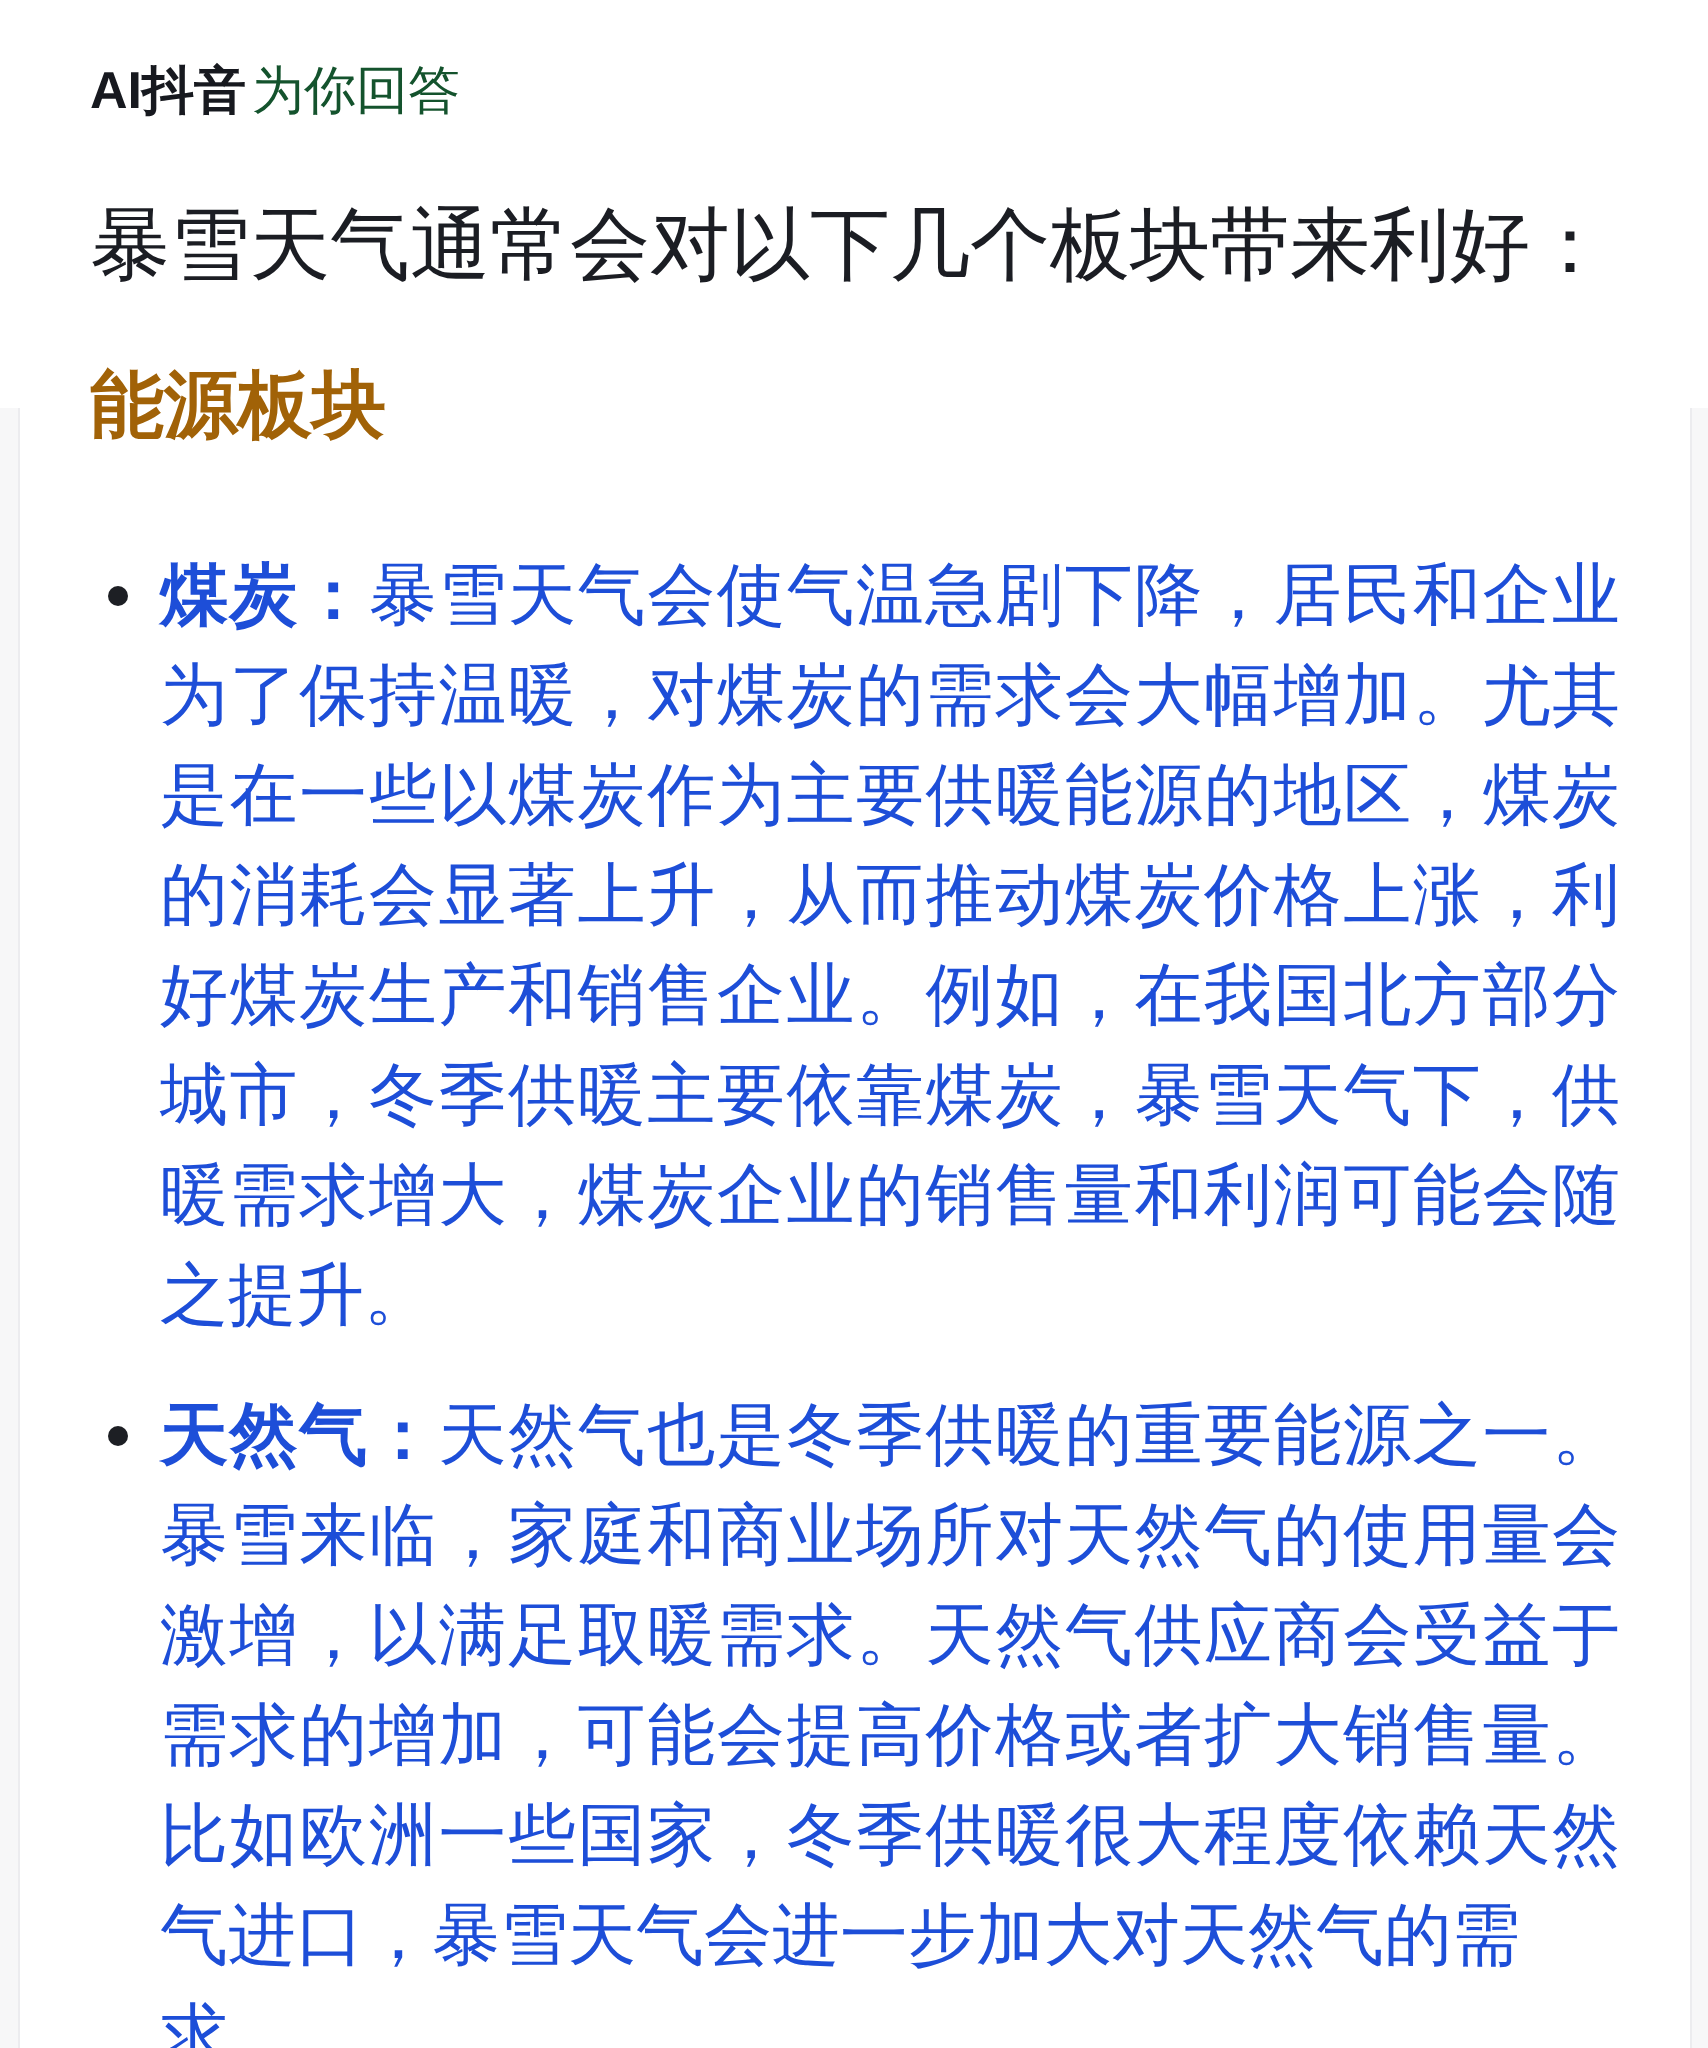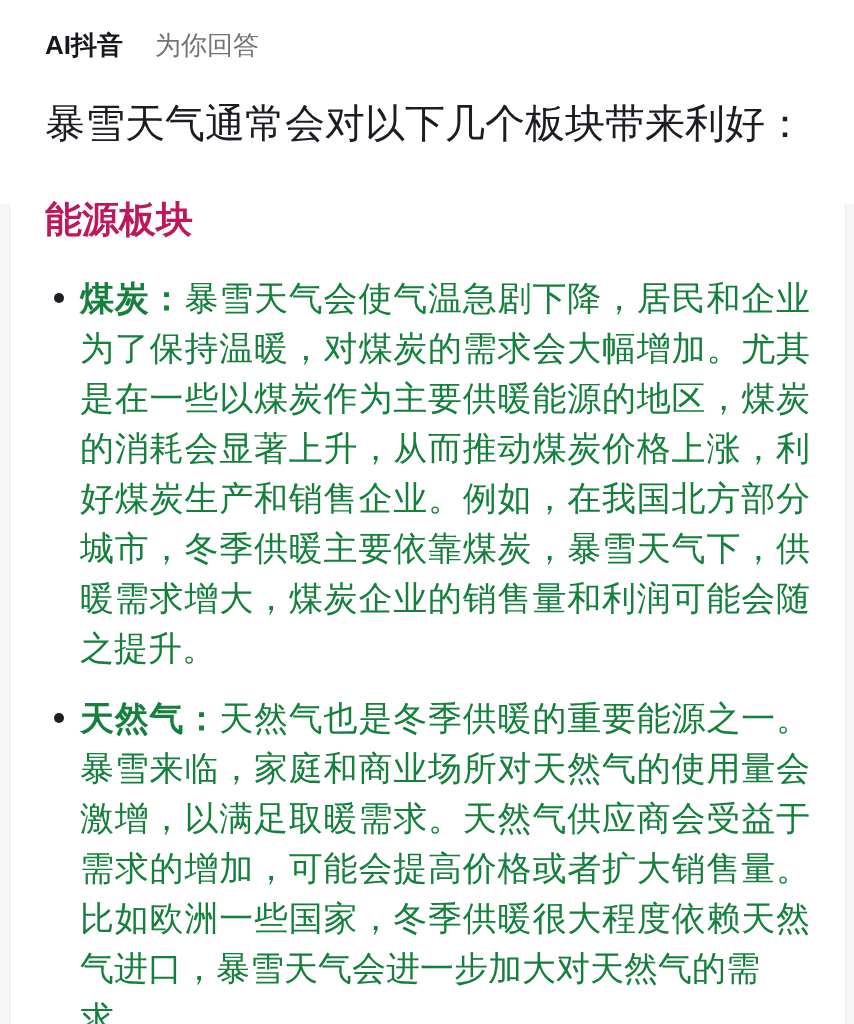--- a/index.html
+++ b/index.html
@@ -27,57 +27,57 @@
   .gutter.right { right: 0; width: 8px; border-left: 1px solid #ececef; }
 
   .answer-header {
     position: absolute;
     left: 45px; top: 31px;
     font-size: 26px;
     line-height: 28px;
     white-space: nowrap;
   }
   .brand  { font-weight: 700; color: #17191f; text-align: center; }
-  .suffix { color: #737373; margin-left: 32px; font-weight: 400; }
+  .suffix { color: #14532d; margin-left: 3px; font-weight: 400; }
 
   .intro {
     position: absolute;
     left: 45px; top: 100px;
     width: 765px;
     margin: 0;
     font-size: 40px;
     line-height: 46px;
     color: #1b1d23;
   }
 
   .section-title {
     position: absolute;
-    left: 45px; top: 198px;
+    left: 45px; top: 181px;
     margin: 0;
     font-size: 37px;
     font-weight: 700;
     line-height: 44px;
-    color: #be185d;
+    color: #a16207;
   }
 
   .benefit-list {
     position: absolute;
     left: 45px; top: 273px;
     width: 765px;
     margin: 0; padding: 0;
     list-style: none;
   }
   .benefit-list li {
     position: relative;
     padding-left: 35px;
     width: 730px;
     font-size: 34px;
     line-height: 50px;
     text-align: justify;
-    color: #15803d;
+    color: #1d4ed8;
   }
   .benefit-list li + li { margin-top: 20px; }
   .bullet-dot {
     position: absolute;
     left: 9px; top: 20px;
     width: 10px; height: 10px;
     border-radius: 50%;
     background: #1d1f24;
   }
   .term { font-weight: 700; }

